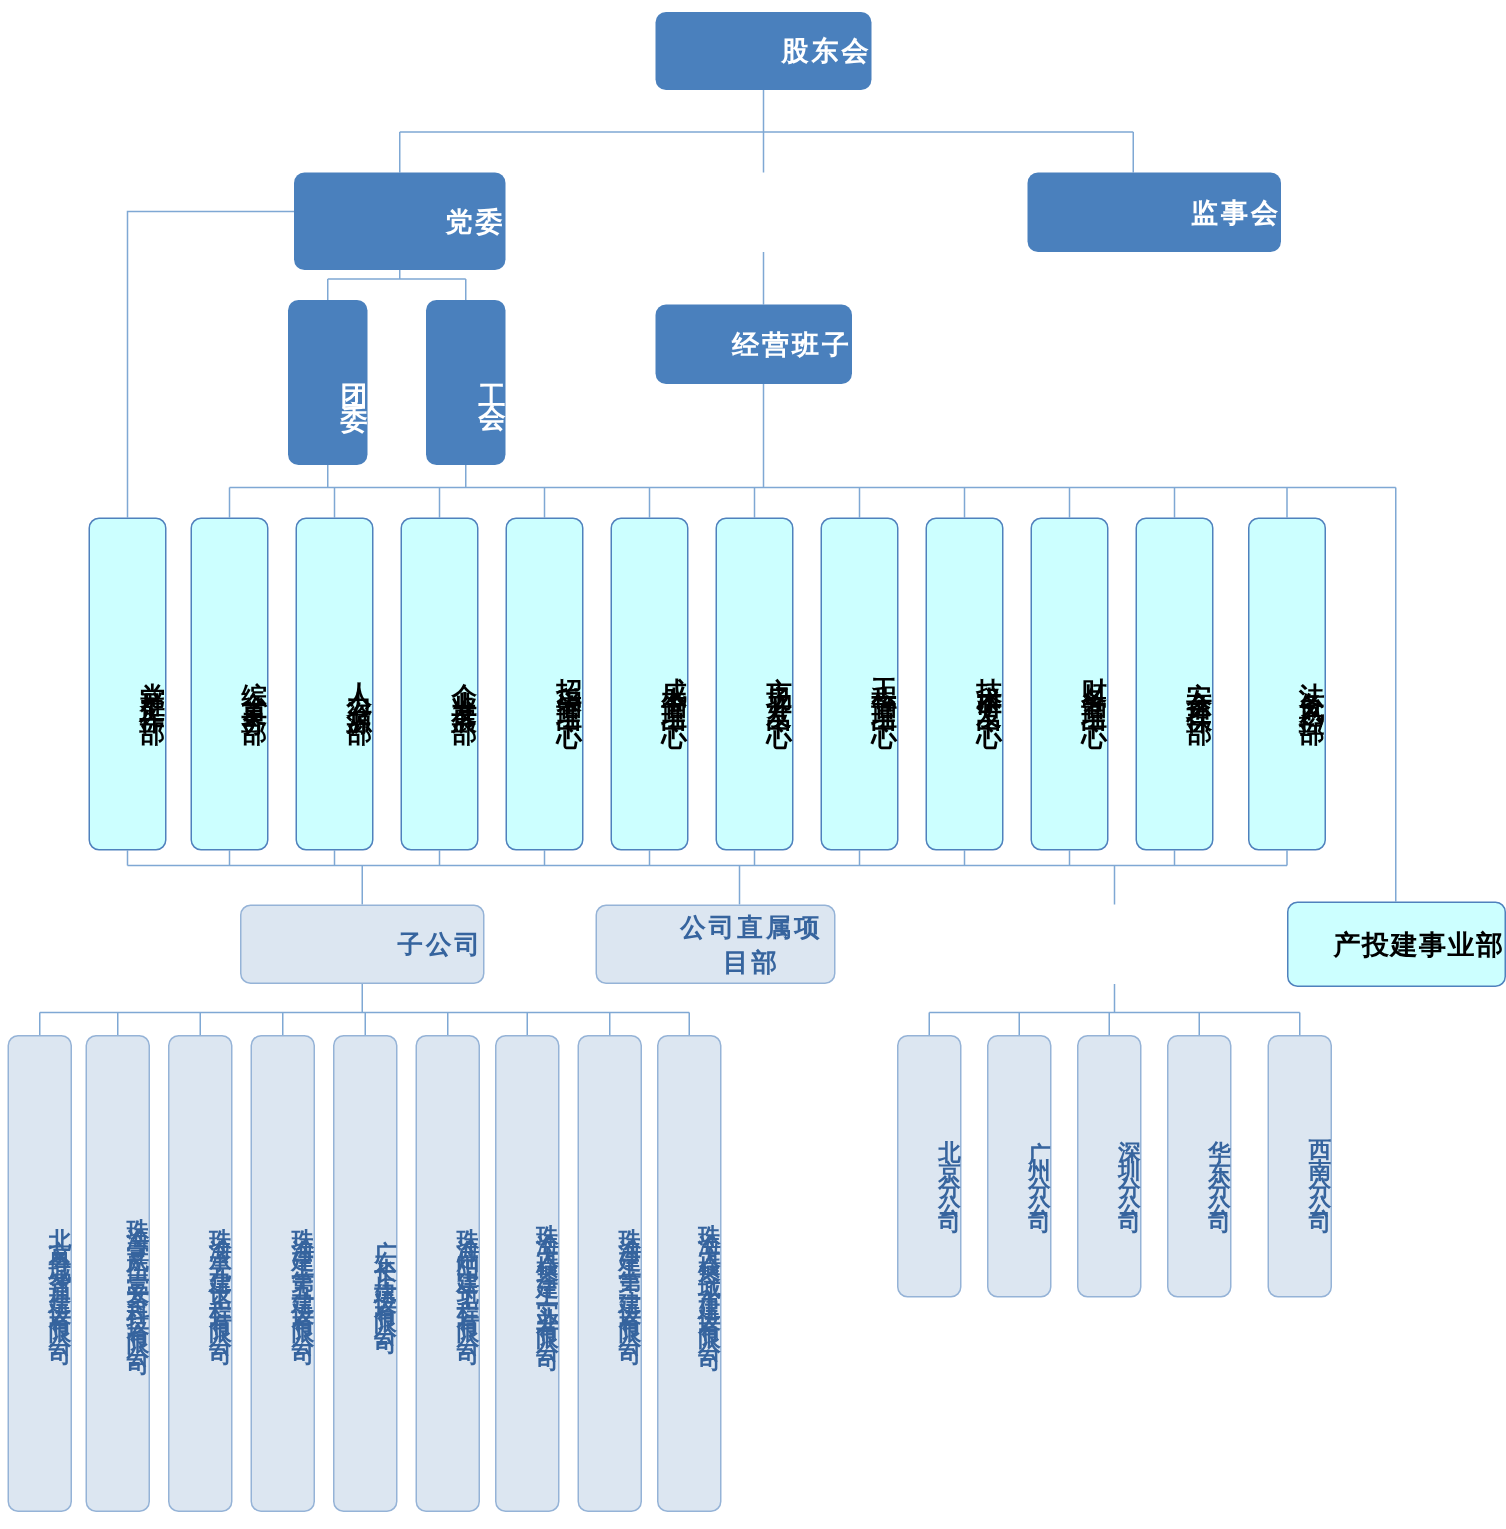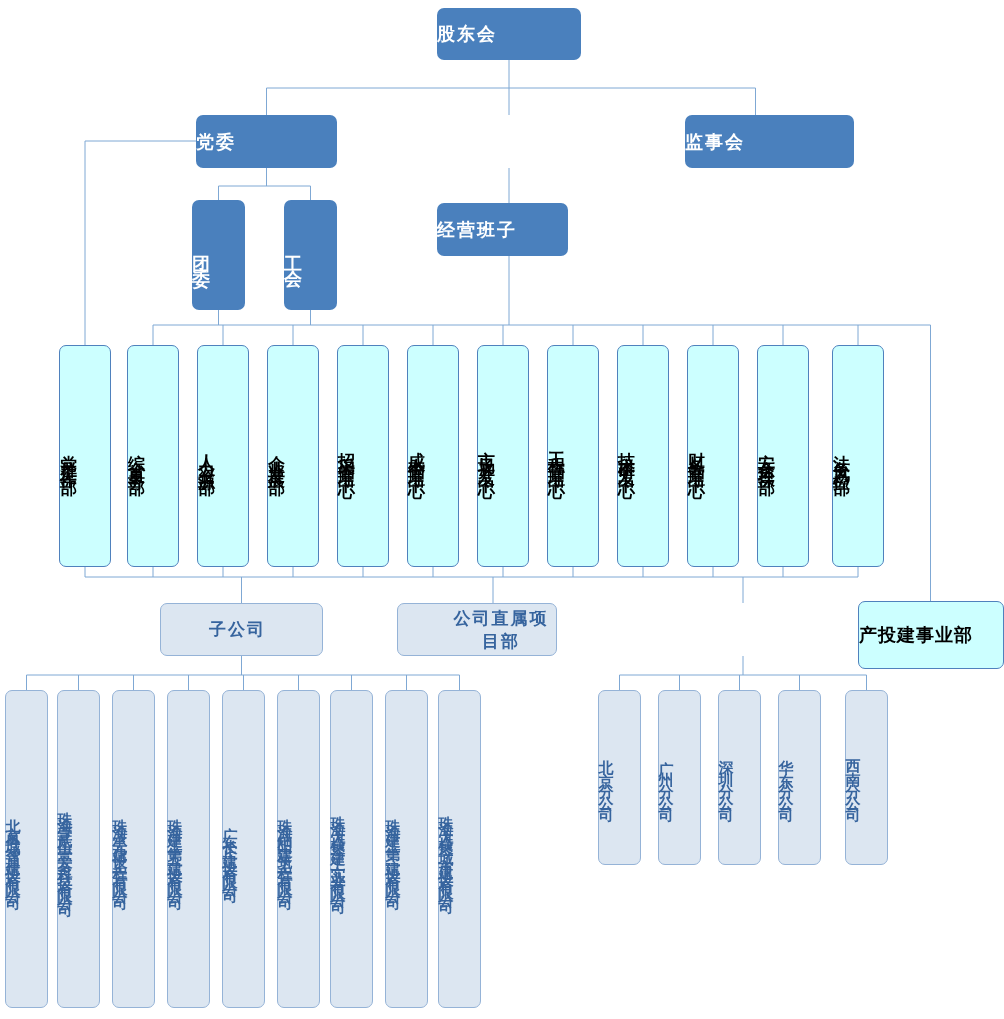--- a/index.html
+++ b/index.html
@@ -1,19 +1,19 @@
 <!DOCTYPE html>
 <html><head>
 <meta charset="utf-8">
 <style>
   html,body{margin:0;padding:0;background:#fff;}
   body{font-family:"Liberation Sans","DejaVu Sans",sans-serif;}
   .canvas{position:relative;width:1004px;height:1019px;background:#fff;overflow:hidden;}
   .lines{position:absolute;left:0;top:0;pointer-events:none;}
-  .node{position:absolute;display:flex;align-items:center;justify-content:flex-start;
+  .node{position:absolute;display:flex;align-items:center;justify-content:flex-end;
         box-sizing:border-box;border-radius:7px;font-weight:bold;text-align:center;}
   .dark{background:#4A80BD;color:#fff;font-size:18px;letter-spacing:2px;}
   .cyan{background:#CCFFFF;border:1px solid #4F81BD;color:#000;}
   .gray{background:#DCE6F1;border:1px solid #95B3D7;color:#36649E;}
   .v span{writing-mode:vertical-rl;text-orientation:upright;line-height:1;}
   .darkv span{font-size:18px;letter-spacing:14px;}
   .dept span{font-size:17px;letter-spacing:6px;font-weight:bold;}
   .sub span{font-size:15px;letter-spacing:7px;}
   .branch span{font-size:15px;letter-spacing:12px;}
   .grouplbl{font-size:17px;letter-spacing:2px;padding-left:48px;}
@@ -44,21 +44,21 @@
       M26.5 675V690 M78.5 675V690 M133.5 675V690 M188.5 675V690 M243.5 675V690
       M298.5 675V690 M351.5 675V690 M406.5 675V690 M459.5 675V690
       M743 656V675 M619.5 675H866.5
       M619.5 675V690 M679.5 675V690 M739.5 675V690 M799.5 675V690 M866.5 675V690"></path>
   </svg>
 
   <div class="node dark" style="left:437px;top:8px;width:144px;height:52px">
     <span>股东会</span>
   </div>
 
-  <div class="node dark" style="left:196px;top:115px;width:141px;height:53px">
+  <div class="node dark" style="left:196px;top:115px;width:141px;height:65px">
     <span>党委</span>
   </div>
   <div class="node dark" style="left:685px;top:115px;width:169px;height:53px">
     <span>监事会</span>
   </div>
 
   <div class="node dark darkv v" style="left:192px;top:200px;width:53px;height:110px">
     <span>团委</span>
   </div>
   <div class="node dark darkv v" style="left:284px;top:200px;width:53px;height:110px">
@@ -105,21 +105,21 @@
   <div class="node cyan dept v" style="left:832px;top:345px;width:52px;height:222px">
     <span>法务风控部</span>
   </div>
 
   <div class="node gray grouplbl" style="left:160px;top:603px;width:163px;height:53px">
     <span>子公司</span>
   </div>
   <div class="node gray grouplbl" style="left:397px;top:603px;width:160px;height:53px">
     <span>公司直属项目部</span>
   </div>
-  <div class="node cyan invdiv" style="left:858px;top:601px;width:146px;height:68px">
+  <div class="node cyan invdiv" style="left:858px;top:601px;width:146px;height:57px">
     <span>产投建事业部</span>
   </div>
 
   <div class="node gray sub v" style="left:5px;top:690px;width:43px;height:318px">
     <span>北京粤城智通建设有限公司</span>
   </div>
   <div class="node gray sub v" style="left:57px;top:690px;width:43px;height:318px">
     <span>珠海壹贰伍壹安全科技有限公司</span>
   </div>
   <div class="node gray sub v" style="left:112px;top:690px;width:43px;height:318px">

